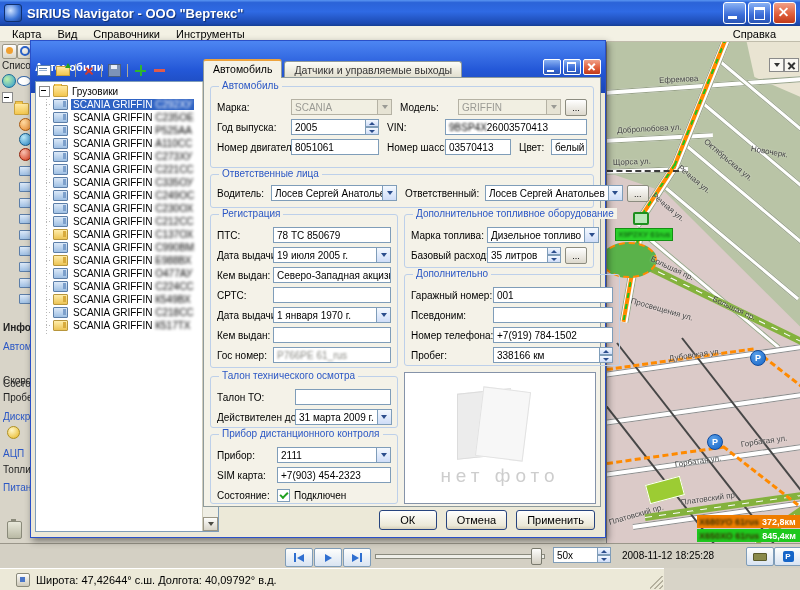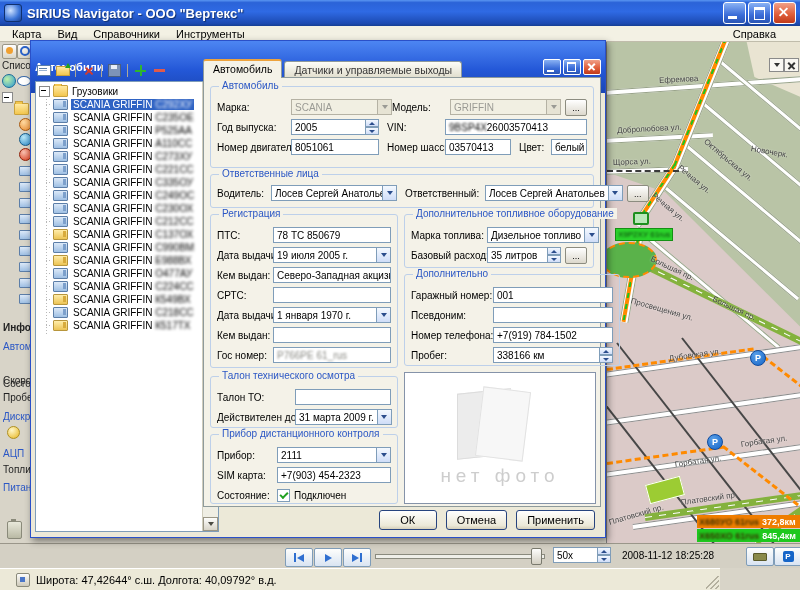--- a/index.html
+++ b/index.html
@@ -71,21 +71,21 @@
   
   .playbar{left:0;top:543px;width:800px;height:25px;background:#d4d0c4;border-top:1px solid #9a968a;box-sizing:border-box;}
   .pbtn{position:absolute;top:4px;width:26px;height:17px;border:1px solid #7f9db9;border-radius:2px;
     background:linear-gradient(180deg,#fefefc,#d9e4f2);display:flex;align-items:center;justify-content:center;gap:1px;}
   .ptri-r{width:0;height:0;border-top:4px solid transparent;border-bottom:4px solid transparent;border-left:7px solid #2f6fd0;}
   .ptri-l{width:0;height:0;border-top:4px solid transparent;border-bottom:4px solid transparent;border-right:7px solid #2f6fd0;}
   .pbar{width:2px;height:9px;background:#2f6fd0;}
   .slider-track{position:absolute;left:375px;top:554px;width:168px;height:3px;background:#efefe9;border:1px solid #8a8a7e;}
   .slider-thumb{position:absolute;left:531px;top:548px;width:9px;height:15px;background:linear-gradient(180deg,#fdfdfb,#d3cfc2);
     border:1px solid #7a7a6e;border-radius:2px;}
-  .statusbar{left:0;top:568px;width:720px;height:22px;background:#ece9d8;border-top:1px solid #fff;box-sizing:border-box;
+  .statusbar{left:0;top:568px;width:664px;height:22px;background:#ece9d8;border-top:1px solid #fff;box-sizing:border-box;
     display:flex;align-items:center;font-size:11px;color:#000;}
   .grip{position:absolute;right:1px;bottom:1px;width:13px;height:13px;
     background:linear-gradient(135deg,transparent 0 45%,#b4b09e 45% 52%,transparent 52% 64%,#b4b09e 64% 71%,transparent 71% 83%,#b4b09e 83% 90%,transparent 90%);}
   .gps-ico{width:12px;height:12px;border:1px solid #8a8a7a;border-radius:2px;background:linear-gradient(180deg,#fdfdfb,#cfcaba);
     position:relative;margin:0 6px 0 16px;}
   .gps-ico::after{content:"";position:absolute;left:3px;top:3px;width:5px;height:5px;background:#4a76c8;}
   
   .dialog{left:30px;top:40px;width:576px;height:498px;background:#ece9d8;border:1px solid #2a50c8;
     box-shadow:2px 3px 7px rgba(0,0,0,.45);z-index:40;box-sizing:border-box;}
   .dlg-tb{height:16px;display:flex;align-items:center;color:#fff;font-size:11px;font-weight:bold;padding:18px 4px;
@@ -519,21 +519,21 @@
   <div class="page">
 
     <div class="grp" style="left:6px;top:8px;width:384px;height:82px">
       <span class="legend">Автомобиль</span>
       <div class="frow">
         <span class="lb" style="width:74px">Марка:</span>
         <span class="combo dis" style="width:101px">
           <span class="val">SCANIA</span>
             <span class="da"></span>
           </span>
-        <span class="lb" style="width:58px;">Модель:</span>
+        <span class="lb" style="width:58px;margin-left:8px">Модель:</span>
         <span class="combo dis" style="flex:1">
           <span class="val">GRIFFIN</span>
             <span class="da"></span>
           </span>
         <span class="dots">...</span>
       </div>
       <div class="frow">
         <span class="lb" style="width:74px">Год выпуска:</span>
         <span class="spin" style="width:88px">
           <span class="val">2005</span>

